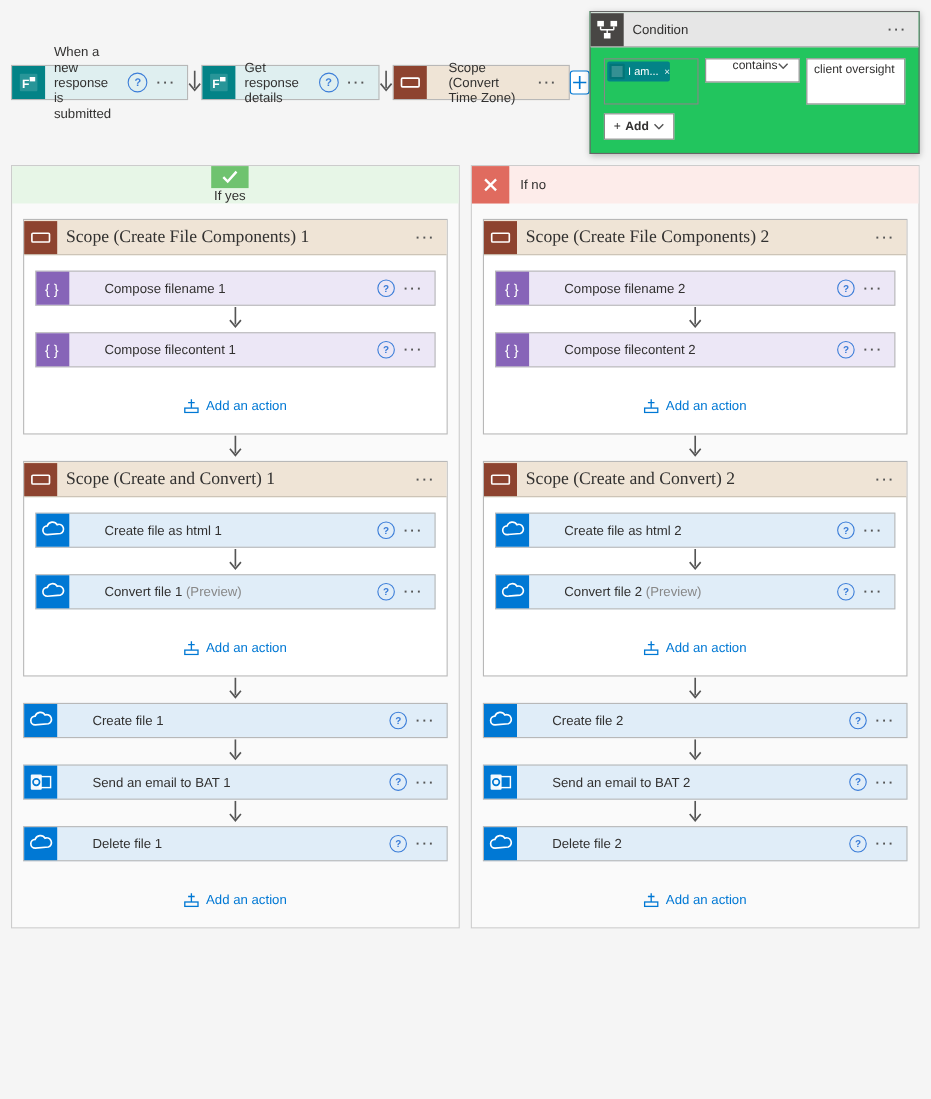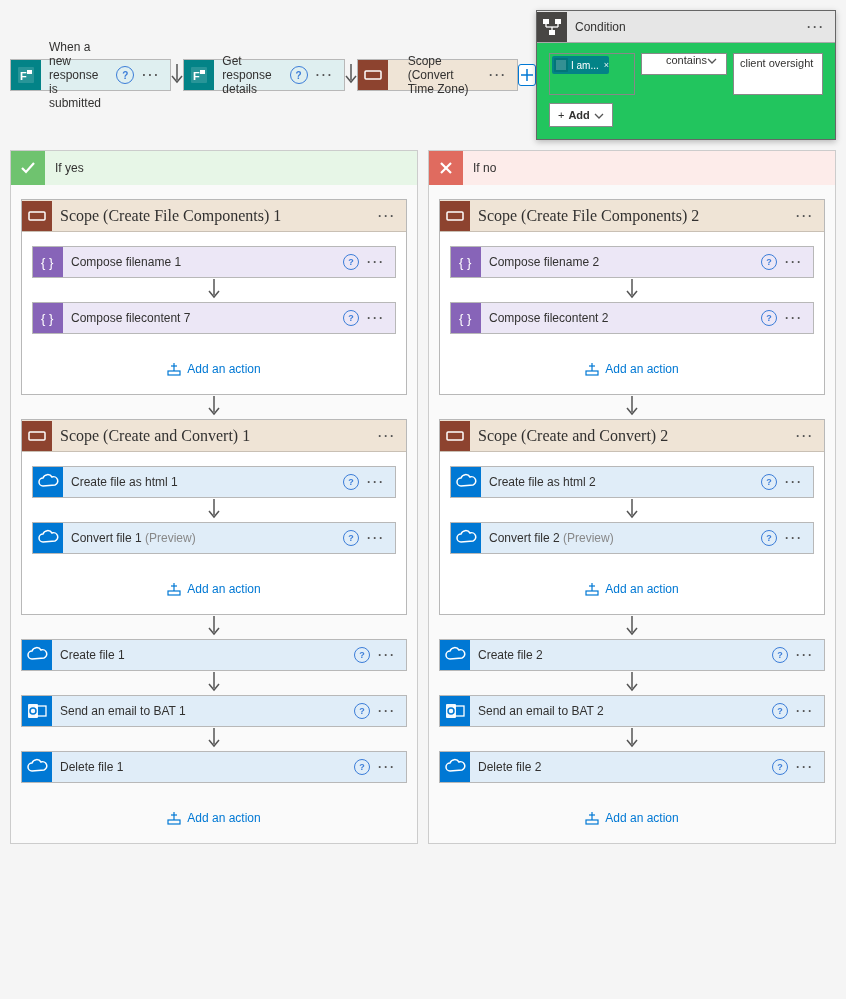--- a/index.html
+++ b/index.html
@@ -124,21 +124,21 @@
   
   .branches { display: flex; gap: 10px; margin-top: 10px; }
   .branch {
     flex: 1; border: 1px solid #ccc; background: #fafafa;
     display: flex; flex-direction: column; align-items: stretch;
   }
   .branch-header {
     height: 34px; display: flex; align-items: center;
     padding-right: 10px;
   }
-  .branch.yes .branch-header { background: #e7f6e7; }
+  .branch.yes .branch-header { background: #e7f6e7; flex-direction: column; }
   .branch.no  .branch-header { background: #fdecea; }
   .branch-header .badge {
     width: 34px; height: 34px; display: flex; align-items: center; justify-content: center;
     color: #fff; font-size: 16px;
   }
   .branch.yes .badge { background: #6fc36f; }
   .branch.no  .badge { background: #e06b5f; }
   .branch-header .label { padding: 0 10px; font-size: 12px;}
   .branch-body { padding: 14px 10px 18px 10px; display: flex; flex-direction: column; align-items: center; }
 
@@ -165,21 +165,21 @@
 
   
   .inner-action {
     width: 100%;
     border: 1px solid #b8b8b8;
     display: flex; align-items: center; height: 32px;
   }
   .inner-action .icon-cell {
     width: 30px; height: 30px; display:flex; align-items:center; justify-content:center;
   }
-  .inner-action .title { flex: 1; padding: 0 8px; font-size: 12px;}
+  .inner-action .title { flex: 1; padding: 0 8px; font-size: 12px; margin-left: 24px;}
   .inner-action .preview { color: #888; }
   .inner-action .help {
     width: 16px; height: 16px; border: 1.4px solid #3b7dd8; border-radius: 50%;
     color: #3b7dd8; font-size: 9px; font-weight: bold;
     display:flex; align-items:center; justify-content:center;
     margin-right: 8px;
   }
   .inner-action .menu-dots { margin-right: 10px; letter-spacing:2px; color:#555; font-weight:bold; cursor:pointer;}
 
   .compose { background: #ece7f6; }
@@ -390,21 +390,21 @@
               <svg width="12" height="20">
                 <use href="#arrow"></use>
               </svg>
             </div>
           <div class="inner-action compose">
             <div class="icon-cell">
                 <svg width="24" height="24">
                   <use href="#compose-icon"></use>
                 </svg>
               </div>
-            <div class="title">Compose filecontent 7</div>
+            <div class="title">Compose filecontent 1</div>
             <div class="help">?</div>
             <div class="menu-dots">···</div>
           </div>
           <div class="add-action">
             <svg>
                 <use href="#add-step"></use>
               </svg>
               <span>Add an action</span>
           </div>
         </div>

